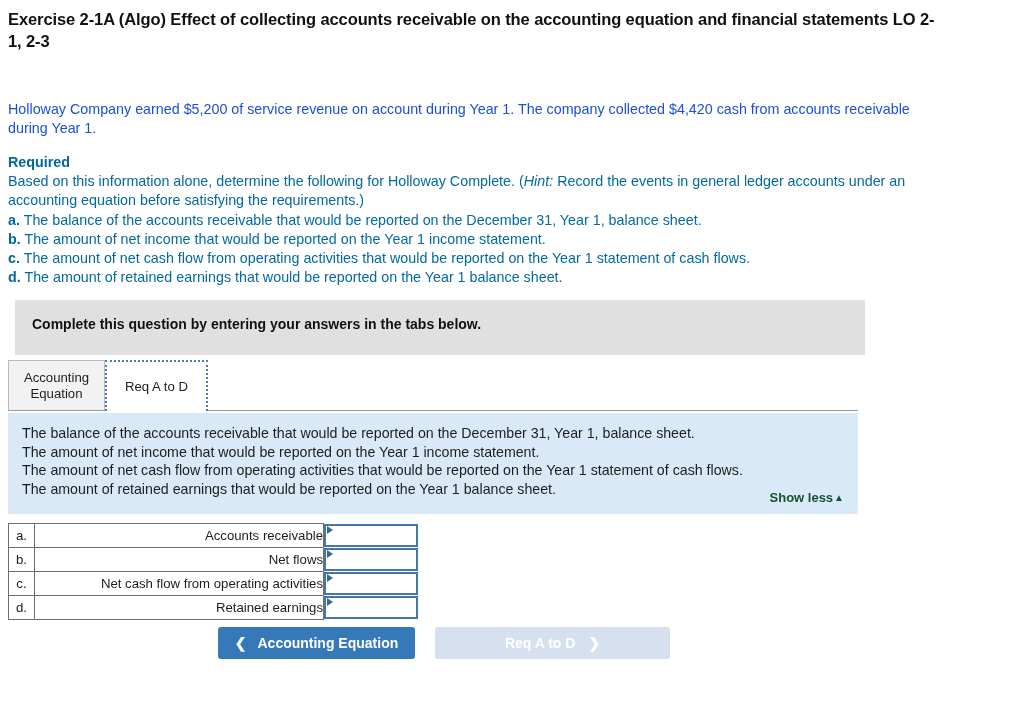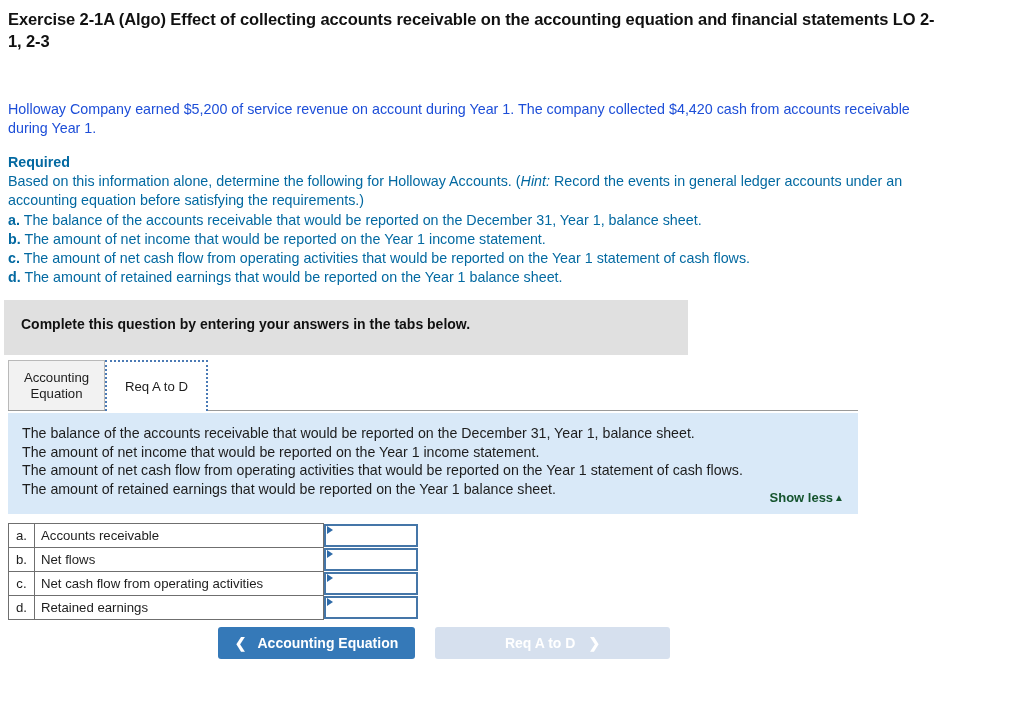--- a/index.html
+++ b/index.html
@@ -67,23 +67,23 @@
   .req-item .letter {
     font-weight: bold;
   }
   .hint-word {
     font-style: italic;
   }
 
   
   .instruction-bar {
     position: absolute;
-    left: 4px;
+    left: 15px;
     top: 300px;
-    width: 684px;
+    width: 850px;
     height: 55px;
     background: #e0e0e0;
     box-sizing: border-box;
   }
   .instruction-bar .txt {
     position: absolute;
     left: 17px;
     top: 16px;
     font-size: 14px;
     font-weight: bold;
@@ -196,20 +196,21 @@
   }
   .answer-table td.letter-cell {
     width: 26px;
     text-align: center;
     vertical-align: middle;
   }
   .answer-table td.label-cell {
     width: 289px;
     padding-left: 6px;
     vertical-align: middle;
+    text-align: right;
   }
   .answer-table td.input-cell {
     width: 98px;
     position: relative;
     border: none;
     background: transparent;
   }
   .ans-input {
     position: absolute;
     left: 0px;
@@ -285,21 +286,21 @@
 <body>
 
 <div class="page">
 
   <div class="exercise-title">Exercise 2-1A (Algo) Effect of collecting accounts receivable on the accounting equation and financial statements LO 2-1, 2-3</div>
 
   <div class="scenario">Holloway Company earned $5,200 of service revenue on account during Year 1. The company collected $4,420 cash from accounts receivable during Year 1.</div>
 
   <div class="required-block">
     <div class="required-label">Required</div>
-    <span class="req-intro"><span>Based on this information alone, determine the following for Holloway Accounts. (</span><span class="hint-word">Hint:</span><span> Record the events in general ledger accounts under an accounting equation before satisfying the requirements.)</span></span>
+    <span class="req-intro"><span>Based on this information alone, determine the following for Holloway Complete. (</span><span class="hint-word">Hint:</span><span> Record the events in general ledger accounts under an accounting equation before satisfying the requirements.)</span></span>
     <span class="req-item"><span class="letter">a.</span><span> The balance of the accounts receivable that would be reported on the December 31, Year 1, balance sheet.</span></span>
     <span class="req-item"><span class="letter">b.</span><span> The amount of net income that would be reported on the Year 1 income statement.</span></span>
     <span class="req-item"><span class="letter">c.</span><span> The amount of net cash flow from operating activities that would be reported on the Year 1 statement of cash flows.</span></span>
     <span class="req-item"><span class="letter">d.</span><span> The amount of retained earnings that would be reported on the Year 1 balance sheet.</span></span>
   </div>
 
   <div class="instruction-bar">
     <div class="txt">Complete this question by entering your answers in the tabs below.</div>
   </div>
 

